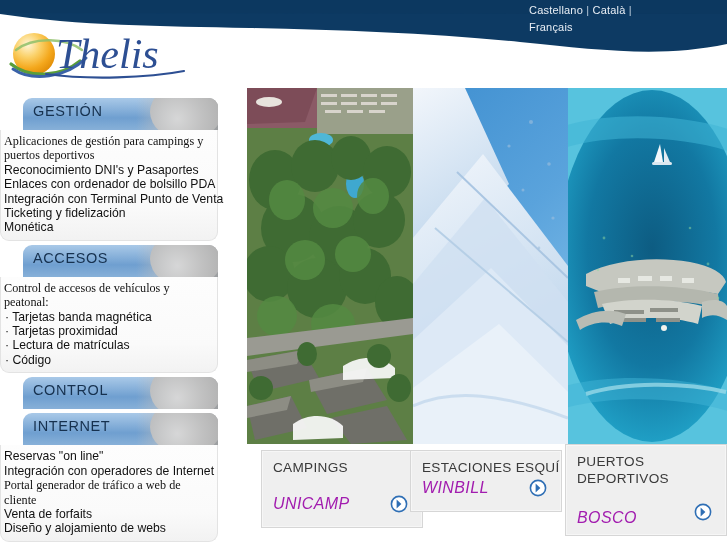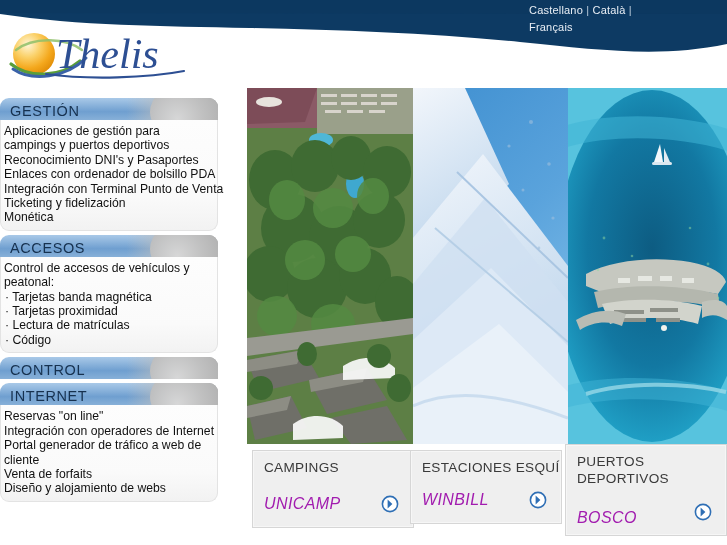--- a/index.html
+++ b/index.html
@@ -36,28 +36,29 @@
     position:absolute; left:240px; top:57px;
     font-size:20.5px; font-style:italic; font-weight:400;
     color:#232323; white-space:nowrap;
     letter-spacing:.1px;
   }
 
   
   #sidebar { position:absolute; left:0; top:98px; width:222px; }
   .panel { position:relative; margin-bottom:4px; width:218px; }
   .panel-head {
-    position:relative; height:22px;
+    position:relative; height:32px;
     border-radius:9px 9px 0 0;
     background:
       linear-gradient(to right,
         rgba(255,255,255,0) 0%, rgba(255,255,255,0) 58%,
         rgba(190,190,190,.62) 72%, rgba(168,168,168,.88) 84%, rgba(158,158,158,.95) 100%),
       linear-gradient(to bottom, #a9c9e8 0%, #8fb6dd 28%, #6f9fd0 62%, #87b0d8 100%);
     overflow:hidden;
+    margin-left:23px;
   }
   .panel-head:after{
     content:""; position:absolute; right:-4px; top:-14px;
     width:72px; height:56px; border-radius:50%;
     background:radial-gradient(circle at 38% 62%, #d9d9d9 0%, #c2c2c2 45%, #aaaaaa 100%);
     opacity:.95;
   }
   .panel-head span {
     position:relative; z-index:2;
     display:block; padding:5px 0 0 10px;
@@ -67,43 +68,43 @@
     background:linear-gradient(to bottom,#fdfdfd 0%, #fafafa 70%, #f2f2f2 100%);
     border:1px solid #e3e3e3; border-top:none;
     border-radius:0 0 9px 9px;
     padding:4px 4px 5px 2px;
   }
   .panel-body ul { list-style:none; }
   .panel-body li {
     font-size:12.2px; line-height:14.4px; color:#111;
     white-space:nowrap; padding-left:1px;
   }
-  .panel-body li.wrap { white-space:normal; }
+  .panel-body li.wrap { white-space:normal;font-family:Liberation Serif, serif; }
   .panel-body li.sub { padding-left:2px; }
 
   
   #photos {
     position:absolute; left:247px; top:88px;
     width:480px; height:356px;
     display:flex; overflow:hidden;
   }
   .photo { position:relative; overflow:hidden; }
   .photo.camp { width:166px; }
   .photo.ski  { width:155px; }
   .photo.port { width:159px; }
 
   
   .card {
     position:absolute;
     background:#efefef;
     border:1px solid #d6d6d6;
     box-shadow:inset 0 0 0 1px #f6f6f6;
   }
-  #card-camp { left:252px; top:450px; width:162px; height:78px; }
-  #card-ski  { left:410px; top:450px; width:152px; height:74px; }
+  #card-camp { left:261px; top:450px; width:162px; height:78px; }
+  #card-ski  { left:410px; top:450px; width:152px; height:62px; }
   #card-port { left:565px; top:444px; width:162px; height:92px; }
 
   .card-title {
     position:absolute; left:11px; top:8px;
     font-size:13.6px; color:#3a3a3a; letter-spacing:.3px;
     line-height:17px;
   }
   .card-sub {
     position:absolute; left:11px;
     font-size:16px; font-style:italic; color:#a21caf;

